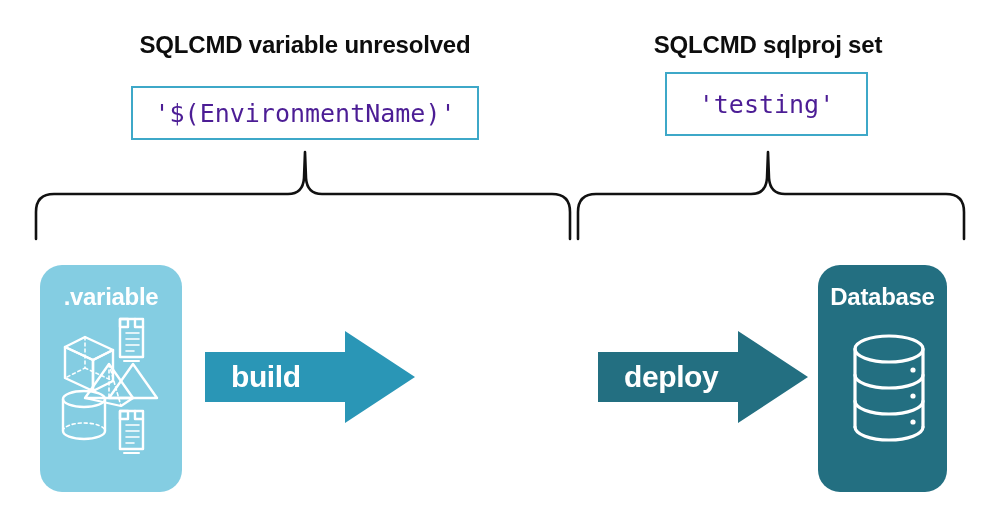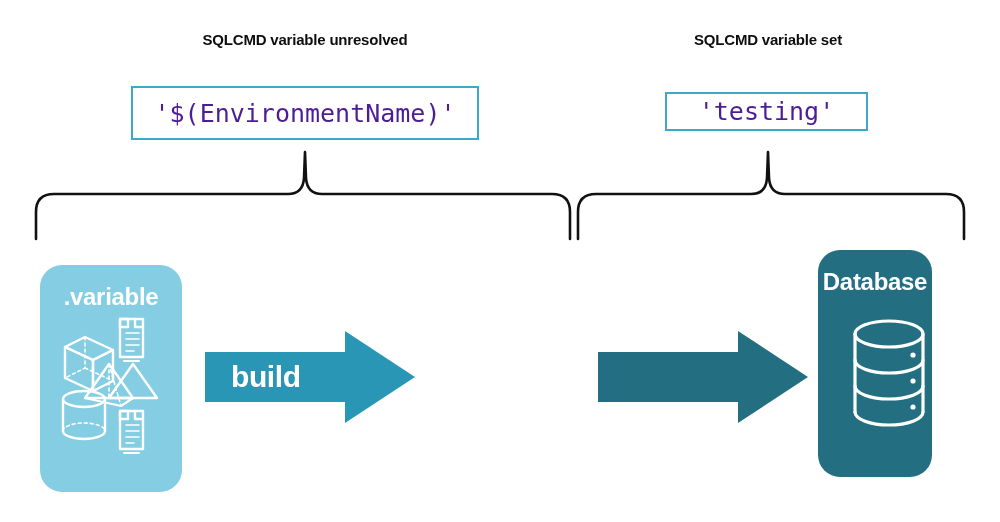--- a/index.html
+++ b/index.html
@@ -19,21 +19,21 @@
     inset: 0;
     width: 1000px;
     height: 522px;
   }
 
   
   .section-title {
     position: absolute;
     font-family: "Liberation Sans", sans-serif;
     font-weight: bold;
-    font-size: 15px;
+    font-size: 24px;
     color: #0d0d0d;
     text-align: center;
     white-space: nowrap;
     letter-spacing: -0.2px;
   }
   #title-left  { left: 105px; top: 31px; width: 400px; }
   #title-right { left: 568px; top: 31px; width: 400px; }
 
   
   .code-box {
@@ -44,21 +44,21 @@
     display: flex;
     align-items: center;
     justify-content: center;
     font-family: "DejaVu Sans Mono", "Liberation Mono", monospace;
     font-size: 25px;
     color: #4c1d95;
     letter-spacing: 0px;
     white-space: nowrap;
   }
   #code-left  { left: 131px; top: 86px; width: 348px; height: 54px; }
-  #code-right { left: 665px; top: 92px; width: 203px; height: 39px; }
+  #code-right { left: 665px; top: 72px; width: 203px; height: 64px; }
 
   
   .brace-svg { position: absolute; left: 0; top: 0; }
 
   
   .artifact {
     position: absolute;
     border-radius: 22px;
     box-sizing: border-box;
   }
@@ -70,21 +70,21 @@
     text-align: center;
     color: #ffffff;
     font-family: "Liberation Sans", sans-serif;
     font-weight: bold;
     font-size: 24px;
     letter-spacing: -0.3px;
     white-space: nowrap;
   }
   #box-sqlproj  { left: 40px;  top: 265px; width: 142px; height: 227px; background: #84cde2; }
   #box-dacpac   { left: 428px; top: 265px; width: 142px; height: 227px; background: #2a96b6; }
-  #box-database { left: 818px; top: 250px; width: 114px; height: 227px; background: #236f81; }
+  #box-database { left: 818px; top: 265px; width: 129px; height: 227px; background: #236f81; }
 
   .artifact-art {
     position: absolute;
     left: 0; top: 0;
     width: 142px;
     height: 227px;
   }
 
   
   .arrow-wrap { position: absolute; }
@@ -104,21 +104,21 @@
     pointer-events: none;
   }
 </style>
 </head>
 <body>
 
 <div class="stage">
 
   <div class="section-title" id="title-left">SQLCMD variable unresolved</div>
 
-  <div class="section-title" id="title-right">SQLCMD variable set</div>
+  <div class="section-title" id="title-right">SQLCMD sqlproj set</div>
 
   <div class="code-box" id="code-left">'$(EnvironmentName)'</div>
 
   <div class="code-box" id="code-right">'testing'</div>
 
   <svg class="brace-svg" width="1000" height="522" viewBox="0 0 1000 522" aria-hidden="true">
 
     <path d="M 36,239
              L 36,212
              Q 36,194 54,194
@@ -215,15 +215,16 @@
     <svg width="210" height="92" viewBox="0 0 210 92">
       <path d="M0,21 L140,21 L140,0 L210,46 L140,92 L140,71 L0,71 Z" fill="#2a96b6"></path>
     </svg>
     <div class="arrow-label">build</div>
   </div>
 
   <div class="arrow-wrap" id="arrow-deploy">
     <svg width="210" height="92" viewBox="0 0 210 92">
       <path d="M0,21 L140,21 L140,0 L210,46 L140,92 L140,71 L0,71 Z" fill="#236f81"></path>
     </svg>
+    <div class="arrow-label">deploy</div>
   </div>
 
 </div>
 
 </body></html>

